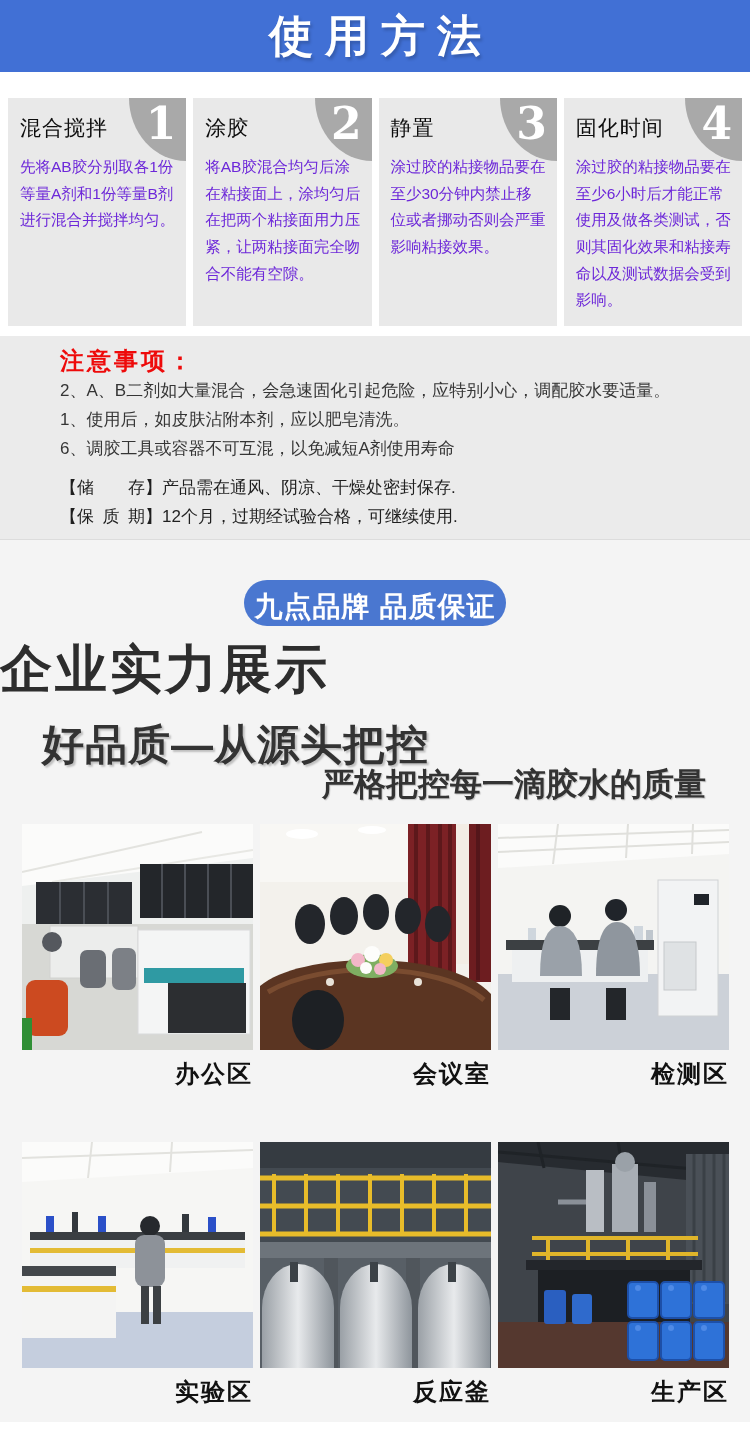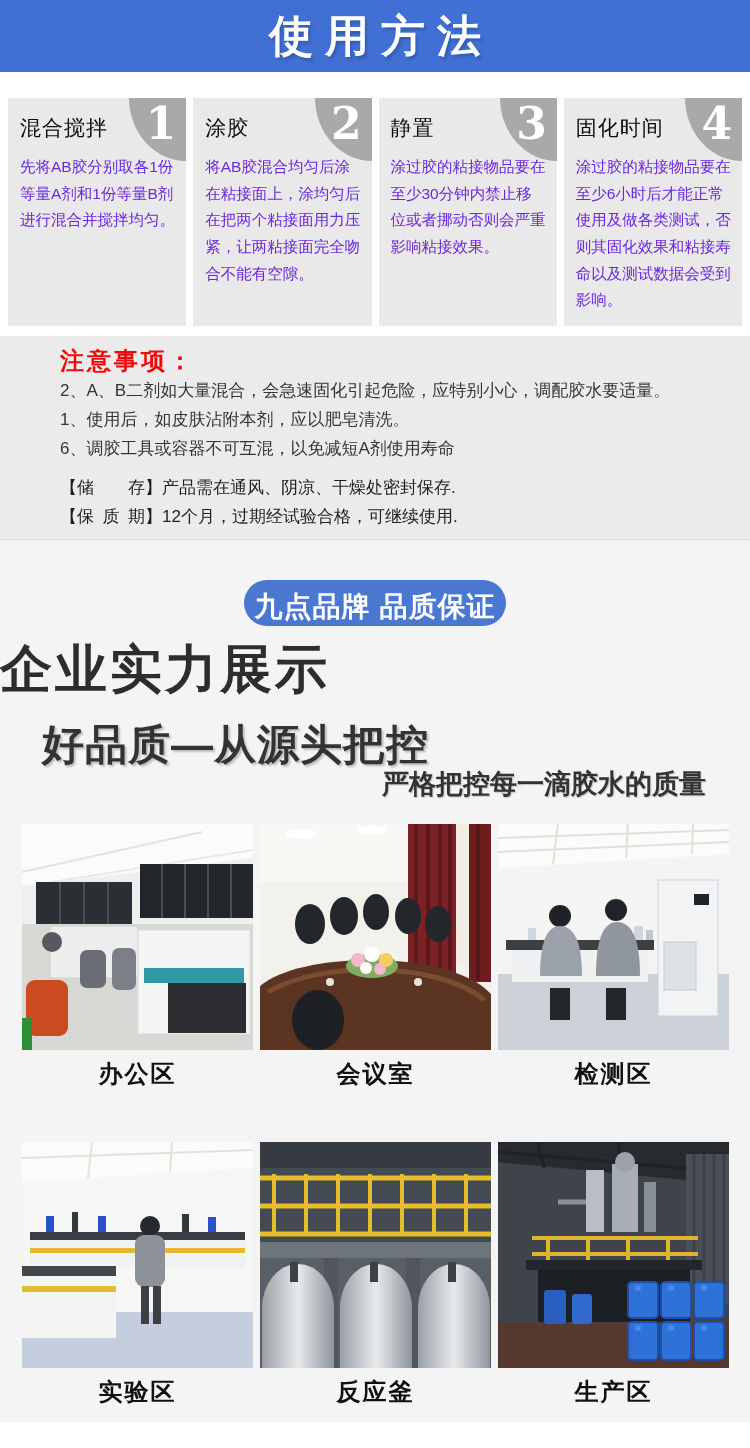--- a/index.html
+++ b/index.html
@@ -30,28 +30,28 @@
 
   
   .showcase { background:#f4f4f4; border-top:1px solid #dcdcdc; padding:40px 0 14px 0; }
   .brand-badge { width:262px; height:46px; margin:0 auto; background:var(--badge-blue,#4a77d0); border-radius:23px;
                  display:flex; align-items:flex-end; justify-content:center; }
   .brand-badge span { color:#fff; font-size:28px; font-weight:bold; letter-spacing:1px; }
   .showcase-title { margin-top:12px; text-align:left; font-family:"DejaVu Serif","Liberation Serif",serif;
                     font-size:52px; font-weight:bold; color:#2d2d2d; letter-spacing:3px; line-height:62px; }
   .quality-heading { margin:22px 0 0 42px; font-size:42px; font-weight:bold; color:#333;
                      letter-spacing:1px; line-height:46px; text-shadow:2px 2px 2px rgba(0,0,0,.22); }
-  .quality-tagline { margin:0 44px 16px 0; text-align:right; font-size:27px; font-weight:bold; color:#333;
+  .quality-tagline { margin:0 44px 16px 0; text-align:right; font-size:32px; font-weight:bold; color:#333;
                      line-height:32px; text-shadow:1px 1px 1px rgba(0,0,0,.2); }
 
   
   .gallery { margin:24px 22px 0 22px; display:grid; grid-template-columns:repeat(3,231px); gap:52px 7px; }
   .gallery-item { width:231px; }
   .photo { width:231px; height:226px; display:block; background:#ddd; }
-  .caption { margin-top:8px; text-align:center; font-size:24px; font-weight:bold; color:#111; letter-spacing:2px; }
+  .caption { margin-top:8px; text-align:right; font-size:24px; font-weight:bold; color:#111; letter-spacing:2px; }
 </style>
 </head>
 <body>
 
 <div class="page">
 
   <div class="banner">
     <h1>使用方法</h1>
   </div>
 

